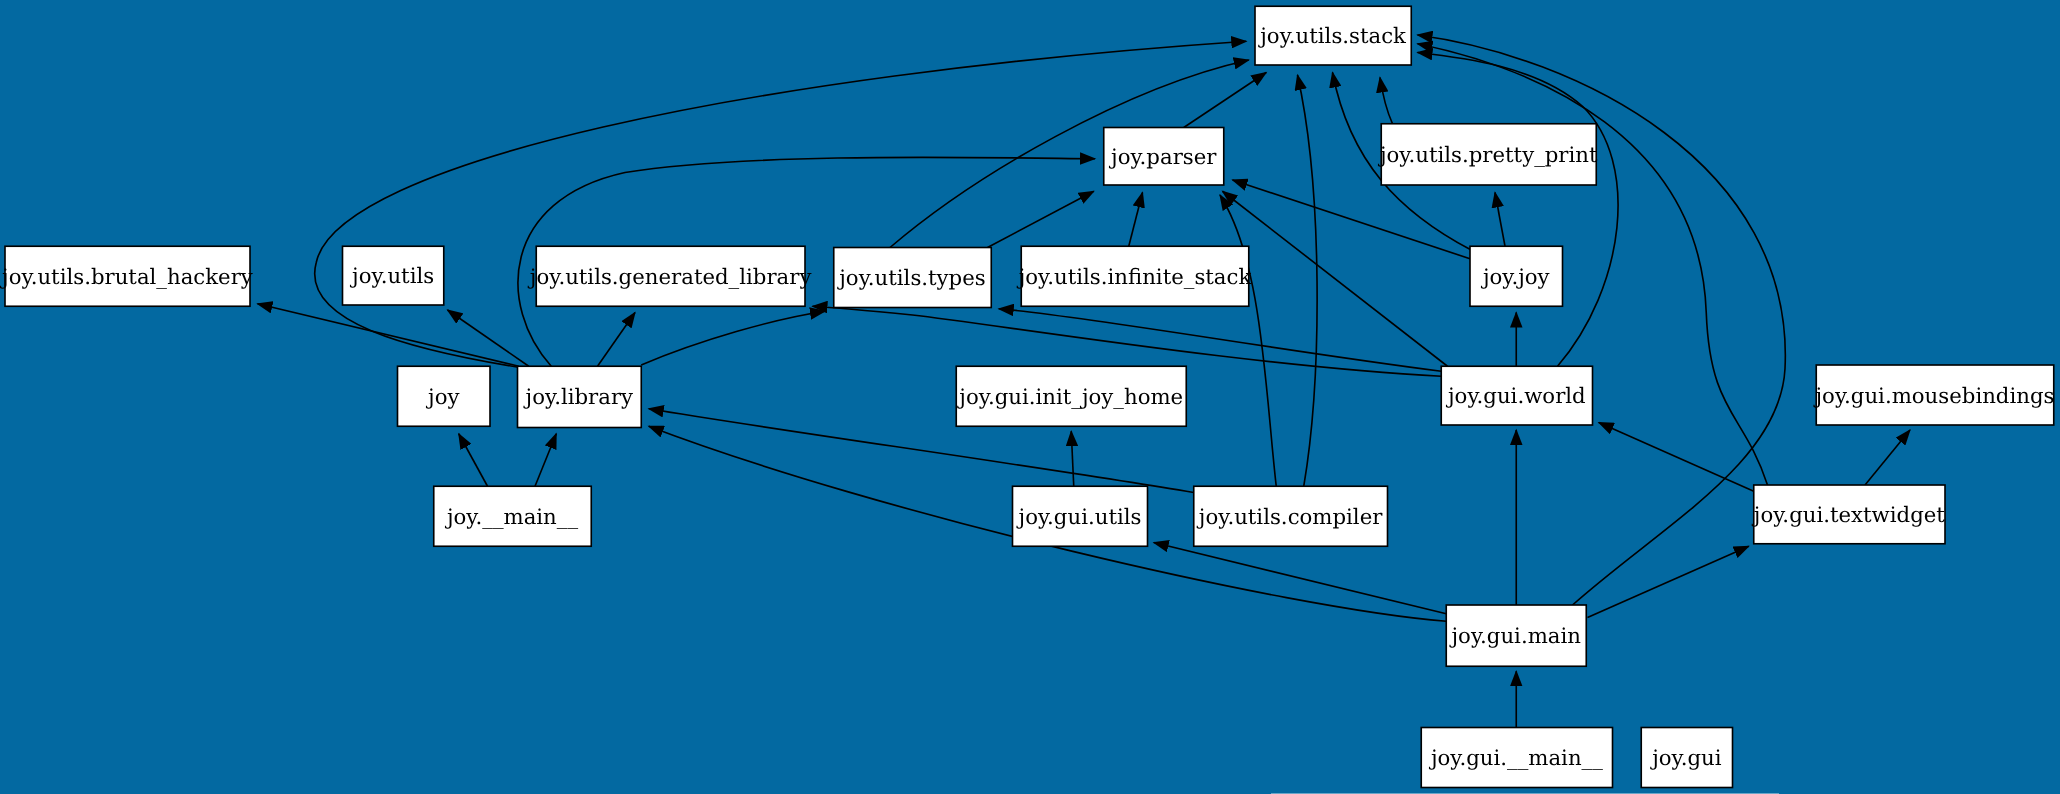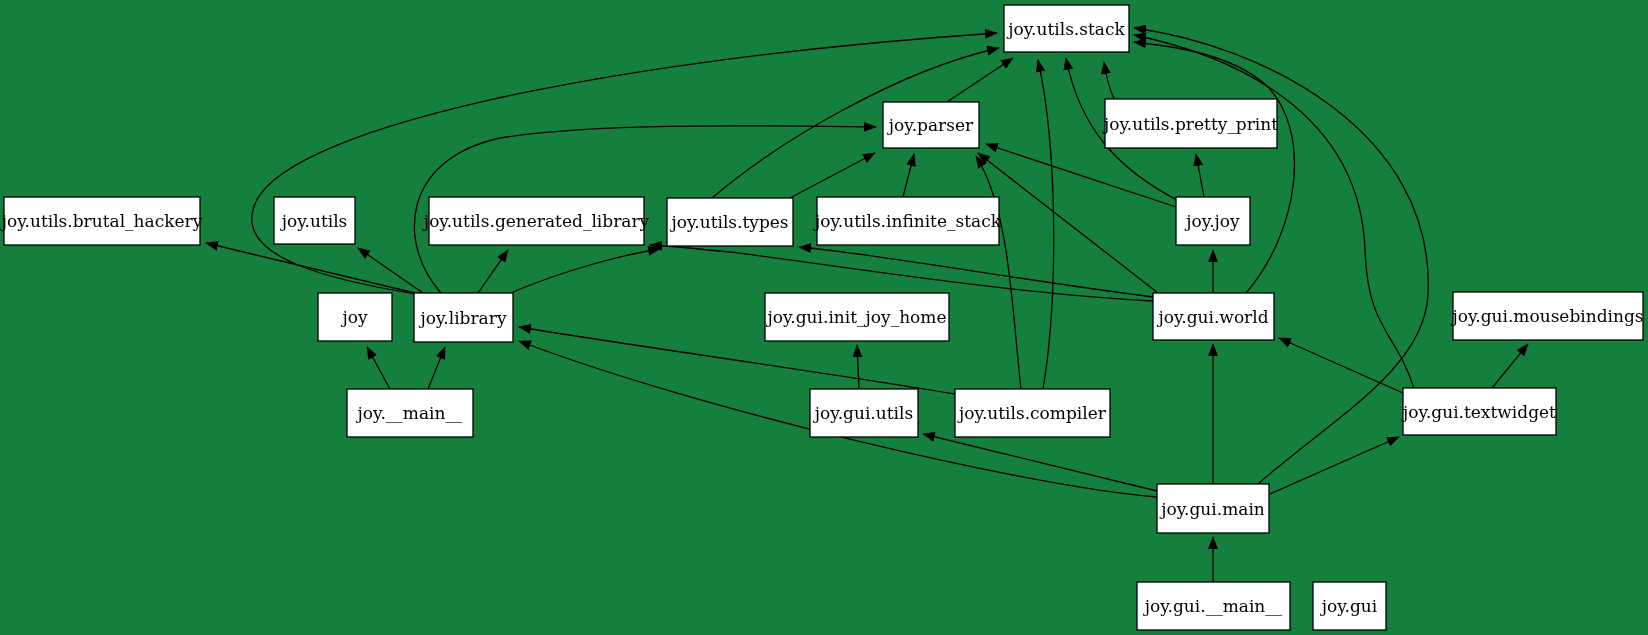--- a/index.html
+++ b/index.html
@@ -5,21 +5,21 @@
   html, body {
     margin: 0;
     padding: 0;
     background: #ffffff;
   }
   .graph-wrap {
     position: relative;
     width: 1648px;
     height: 635px;
     margin: 0;
-    background: #15803d;
+    background: #0369a1;
     font-family: "DejaVu Serif", "Liberation Serif", serif;
     text-align: right;
   }
   svg { display: block; }
   .node-box {
     fill: #ffffff;
     stroke: #000000;
     stroke-width: 1.3;
   }
   .node-label {

